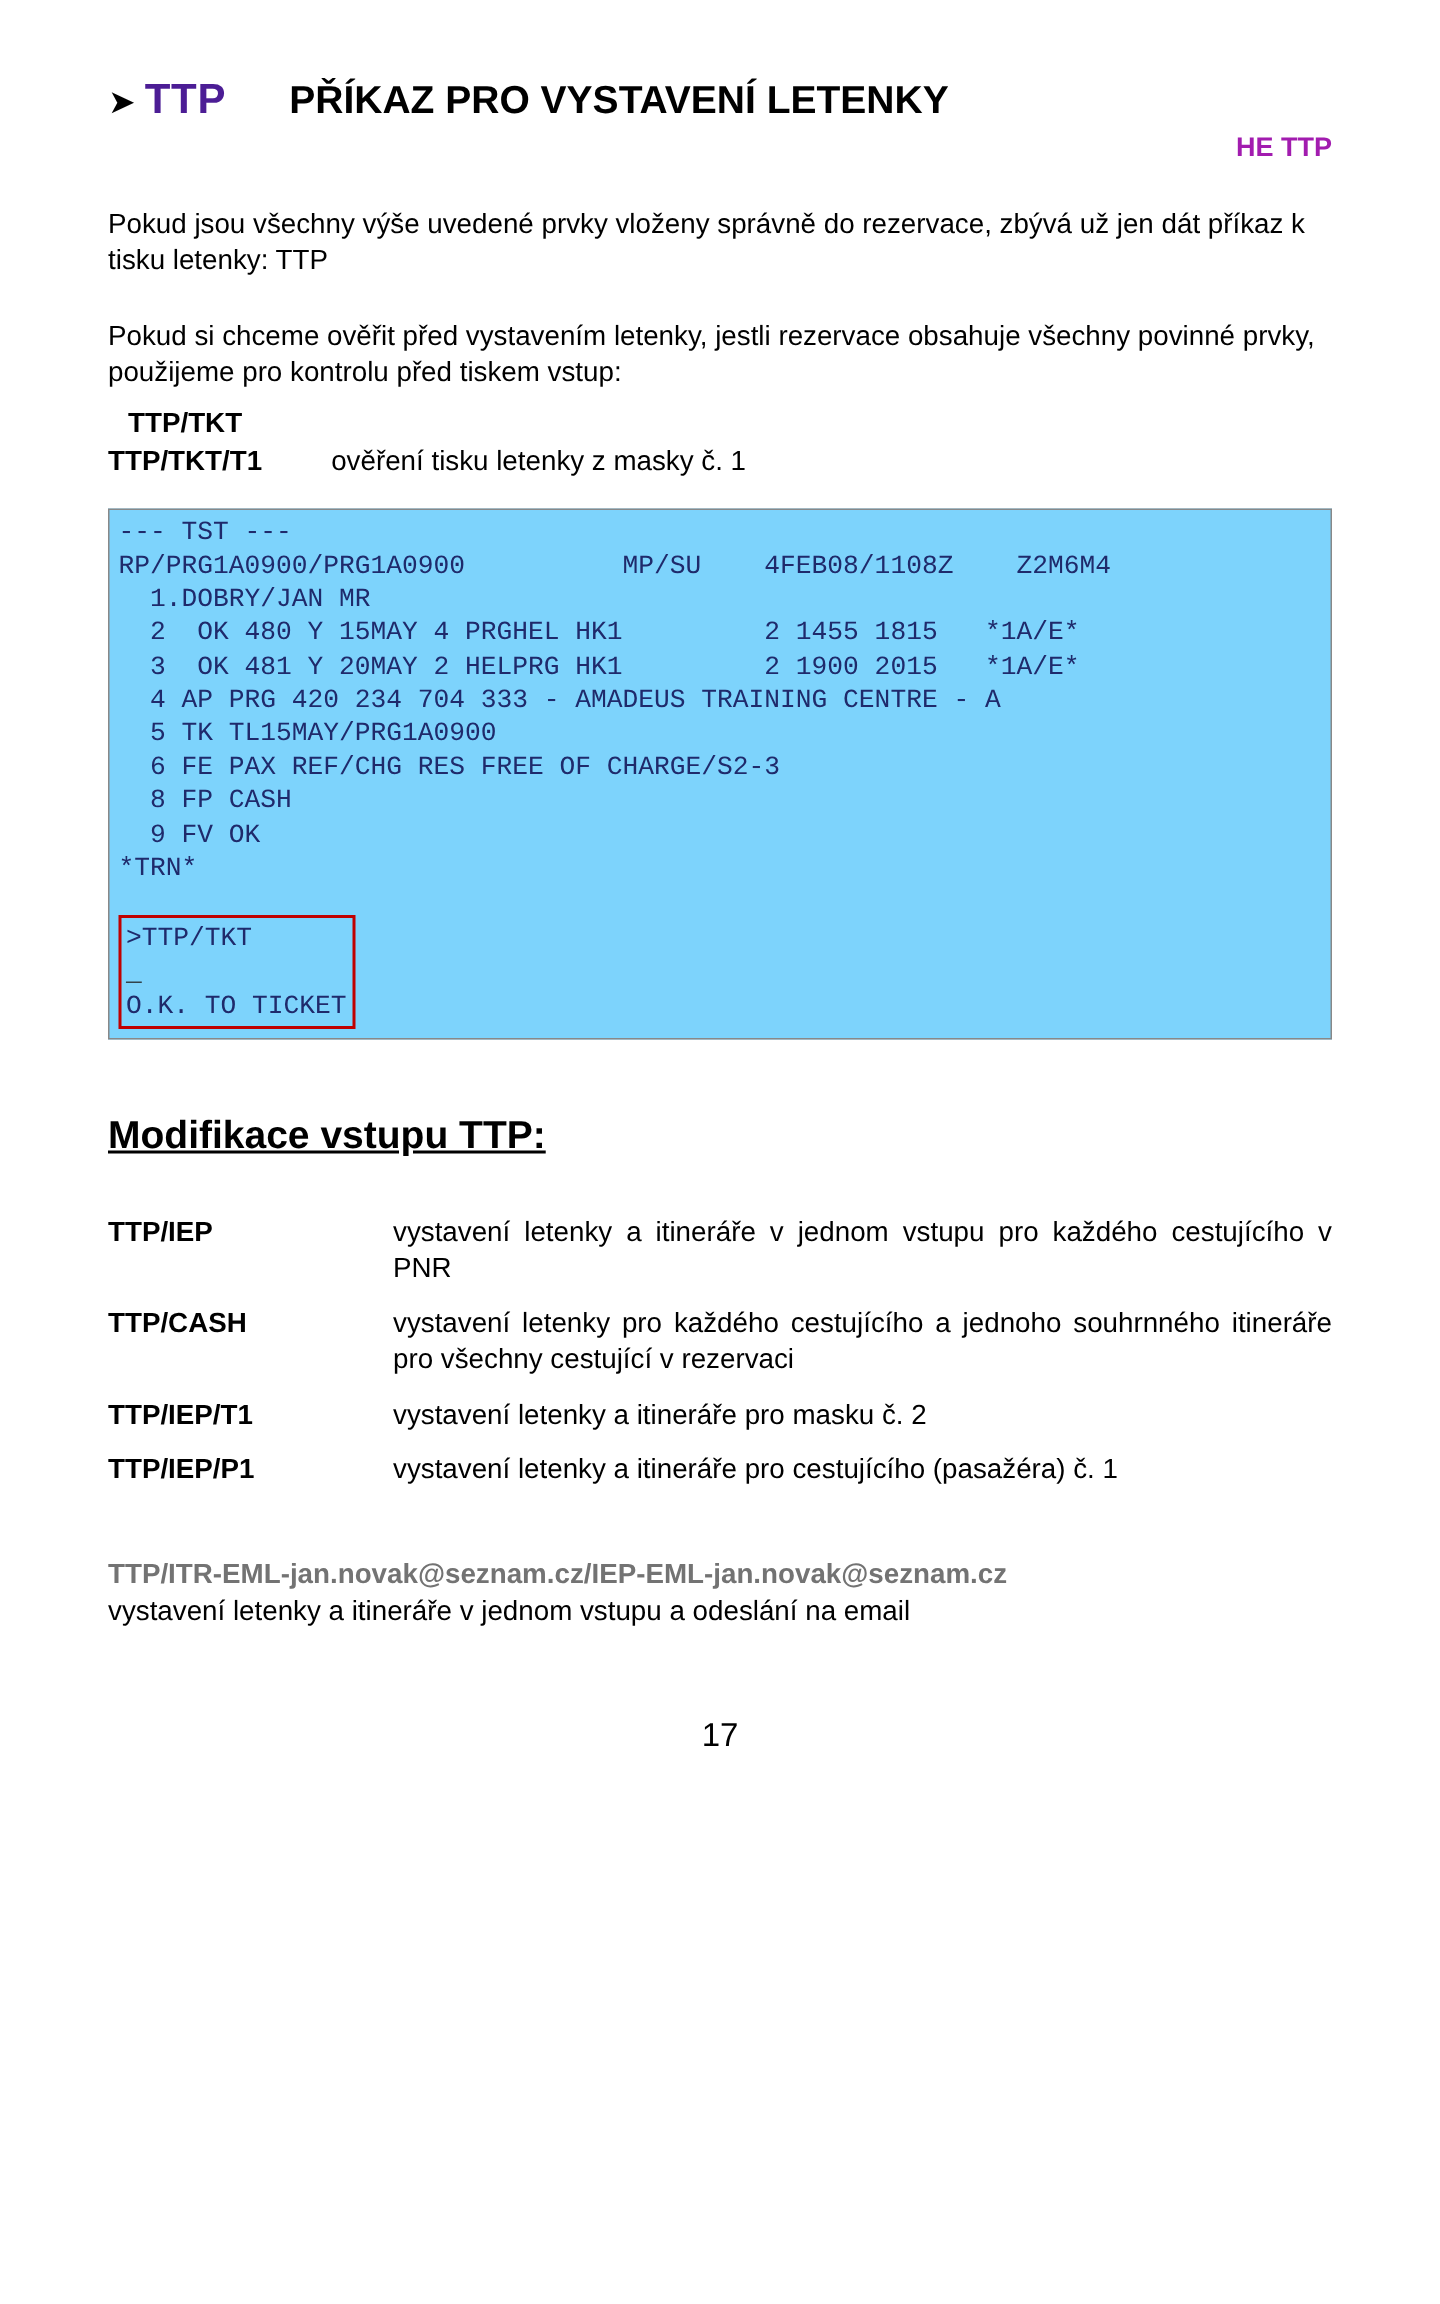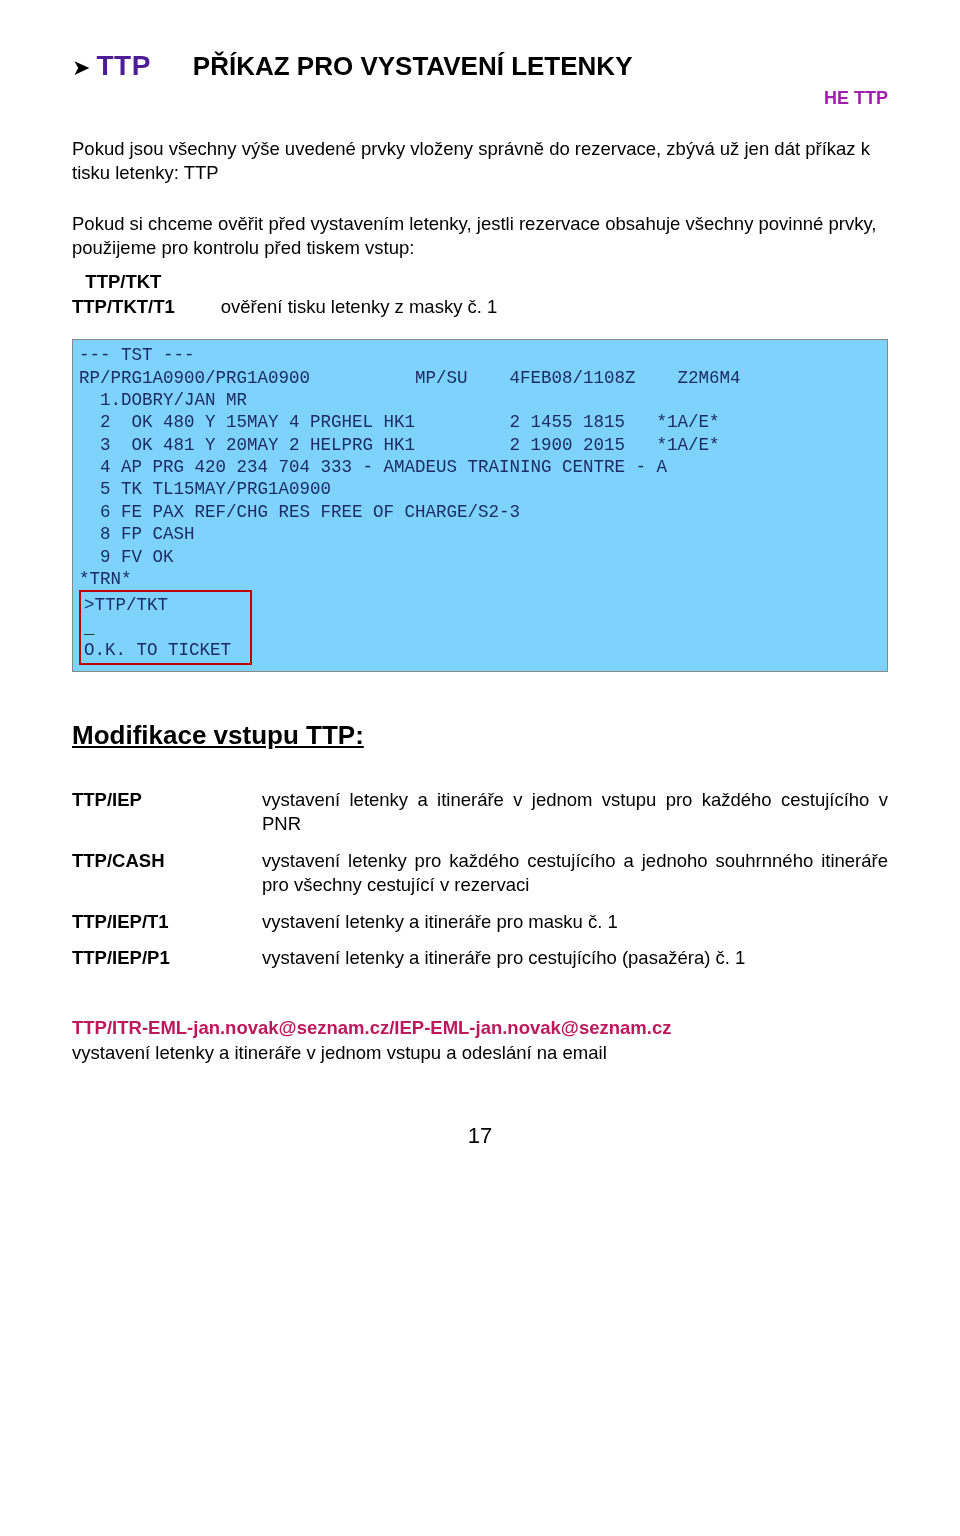--- a/index.html
+++ b/index.html
@@ -32,36 +32,36 @@
   }
   .tst-box {
     border: 1px solid #888;
     padding: 4px 6px 6px 6px;
     margin-top: 20px;
     background: #7dd3fc;
   }
   .redbox {
     border: 2px solid #c00000;
     display: inline-block;
-    padding: 0 19px 1px 3px;
-    margin-top: 0;
+    padding: 0 4px 1px 3px;
+    margin-top: 20px;
   }
   .caret { color: #1f2a6b; }
   .black { color: #222; font-weight: bold; }
   .section-h {
     font-weight: bold;
     text-decoration: underline;
     font-size: 26px;
     margin-top: 46px;
   }
   .mtbl { margin-top: 24px; display: table; border-collapse: separate; border-spacing: 0 12px; }
   .mr { display: table-row; }
   .mc1 { display: table-cell; width: 170px; vertical-align: top; font-weight: bold; padding-right: 20px; }
   .mc2 { display: table-cell; vertical-align: top; text-align: justify; }
-  .link-blue { color: #be185d; font-weight: bold; }
+  .link-blue { color: #737373; font-weight: bold; }
   .footer-num { text-align: center; font-size: 22px; margin-top: 56px; }
 </style>
 </head>
 <body>
 
 <div class="title-row">
   <span class="chev">➤</span>
   <span class="ttp-red">TTP</span>
   <span class="title-main">PŘÍKAZ PRO VYSTAVENÍ LETENKY</span>
 </div>
@@ -107,21 +107,21 @@
   <div class="mr">
     <div class="mc1">TTP/IEP</div>
     <div class="mc2">vystavení letenky a itineráře v jednom vstupu pro každého cestujícího v PNR</div>
   </div>
   <div class="mr">
     <div class="mc1">TTP/CASH</div>
     <div class="mc2">vystavení letenky pro každého cestujícího a jednoho souhrnného itineráře pro všechny cestující v rezervaci</div>
   </div>
   <div class="mr">
     <div class="mc1">TTP/IEP/T1</div>
-    <div class="mc2">vystavení letenky a itineráře pro masku č. 1</div>
+    <div class="mc2">vystavení letenky a itineráře pro masku č. 2</div>
   </div>
   <div class="mr">
     <div class="mc1">TTP/IEP/P1</div>
     <div class="mc2">vystavení letenky a itineráře pro cestujícího (pasažéra) č. 1</div>
   </div>
 </div>
 
 <div style="margin-top:34px;">
   <span class="link-blue">TTP/ITR-EML-jan.novak@seznam.cz/IEP-EML-jan.novak@seznam.cz</span>
 </div>

